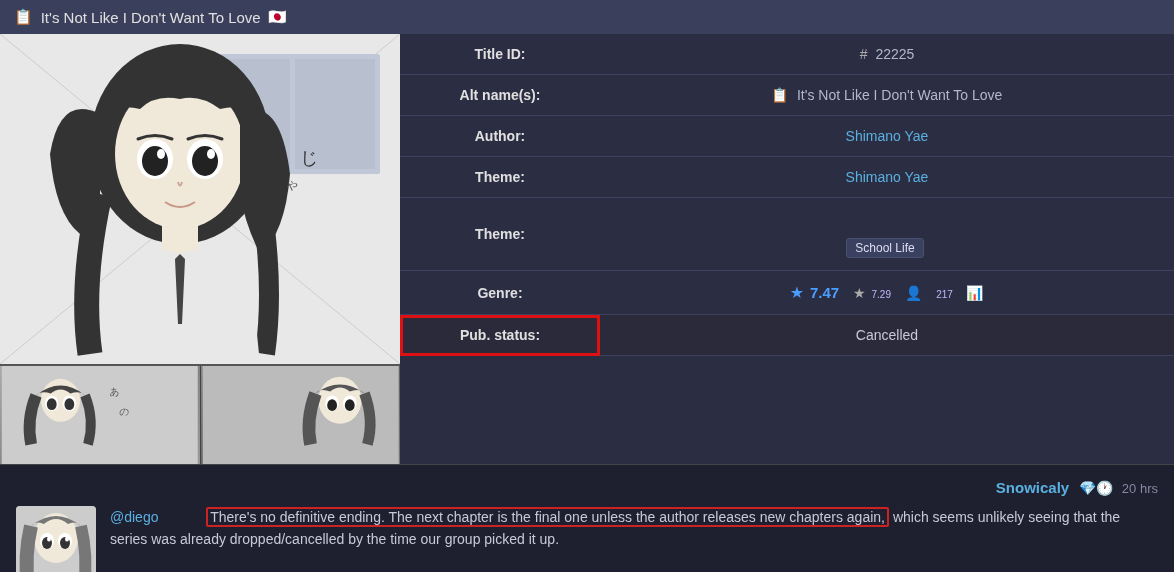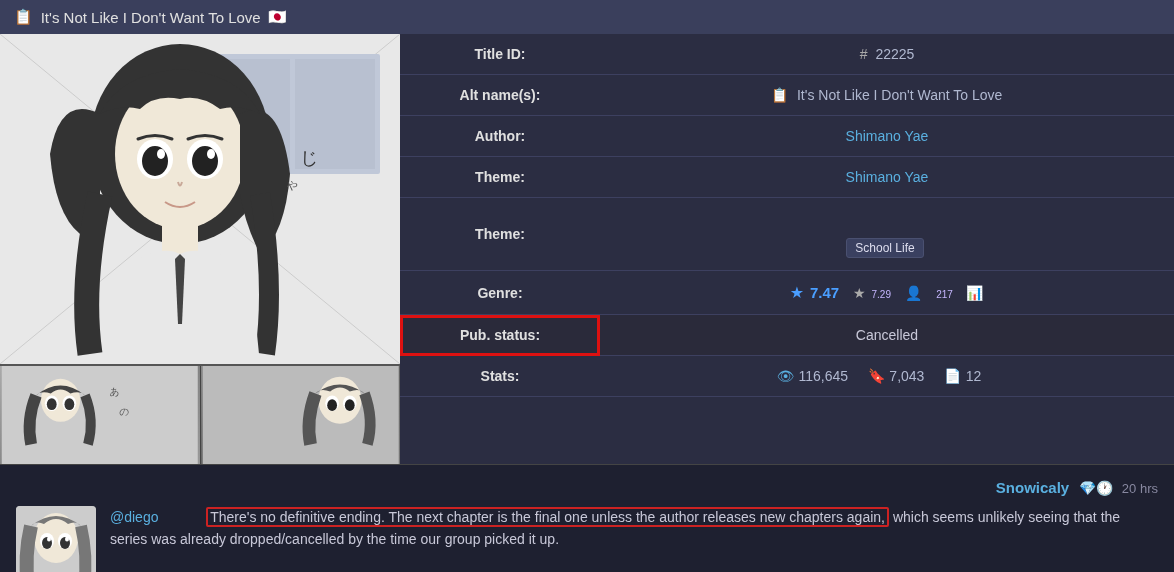--- a/index.html
+++ b/index.html
@@ -417,37 +417,20 @@
           <span class="rating-value-gray">217</span>
           <span class="rating-chart-icon">📊</span>
         </td>
       </tr>
       <tr class="pub-status-row">
         <td class="pub-status-label-cell" style="outline: 3px solid #dd1111; outline-offset: -3px;">Pub. status:</td>
         <td>
           <span class="cancelled-text">Cancelled</span>
         </td>
       </tr>
-      <tr>
-        <td>Stats:</td>
-        <td>
-          <span class="stat-item">
-            <span class="stat-eye">👁</span>
-            <span>116,645</span>
-          </span>
-          <span class="stat-item">
-            <span class="stat-bookmark">🔖</span>
-            <span>7,043</span>
-          </span>
-          <span class="stat-item">
-            <span class="stat-chapters">📄</span>
-            <span>12</span>
-          </span>
-        </td>
-      </tr>
     </tbody>
       </table>
   </div>
 </div>
 
 <div class="comment-section">
   <div class="comment-header">
     <div>
       <span class="comment-username">Snowicaly</span>
       <span class="diamond-icon">💎</span>

